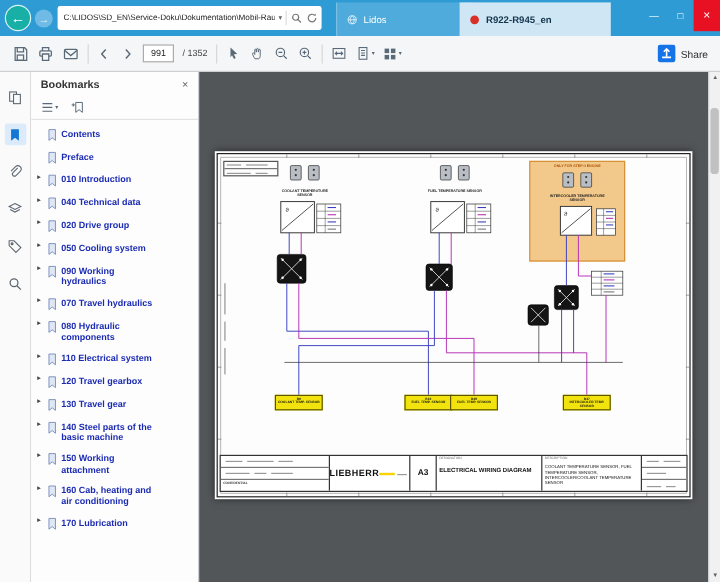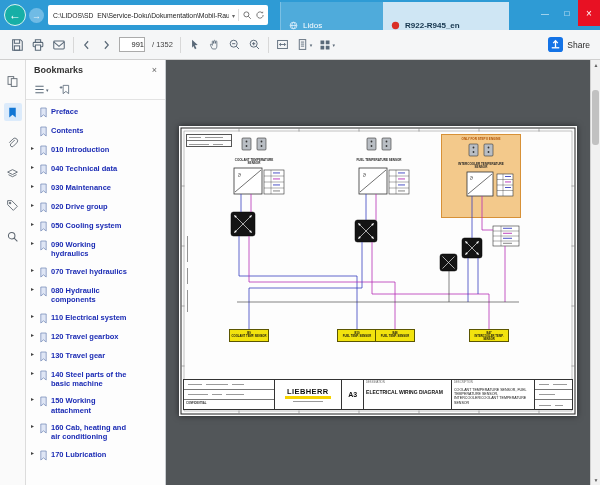--- a/index.html
+++ b/index.html
@@ -8,34 +8,34 @@
 
   
   .titlebar{position:absolute;left:0;top:0;width:600px;height:30px;background:#2E9BD5}
   .nav-circle{position:absolute;border-radius:50%;display:flex;align-items:center;justify-content:center;color:#fff;cursor:pointer}
   .nav-back{left:4px;top:4px;width:22px;height:22px;background:#17AFA6;border:1px solid #d9f3f1;font-size:12px}
   .nav-fwd{left:29px;top:8px;width:15px;height:15px;background:#7CC1E8;font-size:9px;opacity:.85}
   .addressbar{position:absolute;left:48px;top:5px;width:220px;height:20px;background:#fff;border-radius:2px;display:flex;align-items:center;padding:0 3px 0 5px;gap:3px}
   .addr-text{flex:1;font-size:6.8px;color:#222;white-space:nowrap;overflow:hidden}
   .addr-caret{font-size:6px;color:#666}
   .addr-sep{width:1px;height:12px;background:#ddd}
-  .tab{position:absolute;top:2px;height:28px;display:flex;align-items:flex-end;gap:5px;padding:0 8px;font-size:8px;cursor:pointer}
+  .tab{position:absolute;top:2px;height:28px;display:flex;align-items:center;gap:5px;padding:0 8px;font-size:8px;cursor:pointer}
   .tab1{left:280px;width:114px;background:rgba(255,255,255,.16);color:#fff;border-left:1px solid rgba(255,255,255,.25)}
   .tab2{left:383px;width:126px;background:#CFE6F4;color:#15354D;font-weight:700}
   .tab-label{white-space:nowrap;overflow:hidden}
   .winbtn{position:absolute;top:0;width:22px;height:26px;display:flex;align-items:center;justify-content:center;color:#fff;font-size:8px;cursor:pointer}
   .win-min{left:534px}.win-max{left:556px}
   .win-close{left:578px;width:22px;background:#E81123;font-size:10px}
 
   
   .toolbar{position:absolute;left:0;top:30px;width:600px;height:30px;background:#F5F6F7;border-bottom:1px solid #CFCFCF;display:flex;align-items:center;gap:7px;padding:0 10px;color:#5A6978}
   .tbtn{display:flex;align-items:center;justify-content:center;cursor:pointer;color:#5A6978}
   .tbtn svg{display:block}
   .tsep{width:1px;height:16px;background:#D8D8D8}
-  .page-input{width:26px;height:15px;border:1px solid #ABABAB;background:#fff;font-size:7.5px;text-align:right;font-family:"Liberation Sans",sans-serif;color:#222}
+  .page-input{width:26px;height:15px;border:1px solid #ABABAB;background:#fff;font-size:7.5px;text-align:center;font-family:"Liberation Sans",sans-serif;color:#222}
   .page-total{font-size:7.5px;color:#444;white-space:nowrap}
   .caret{font-size:5px;color:#5A6978;margin-left:1px}
   .share{margin-left:auto;display:flex;align-items:center;gap:4px;cursor:pointer}
   .share-label{font-size:8.5px;color:#2B2B2B}
 
   
   .navstrip{position:absolute;left:0;top:60px;width:26px;height:425px;background:#FAFAFA;border-right:1px solid #DCDCDC;display:flex;flex-direction:column;align-items:center;padding-top:12px;gap:13px;color:#5D6670}
   .stripbtn{width:18px;height:18px;display:flex;align-items:center;justify-content:center;border-radius:2px;cursor:pointer}
   .stripbtn.active{background:#DCEBFB;color:#1377D4}
 
@@ -59,21 +59,21 @@
   .wires{position:absolute;left:0;top:0;width:398px;height:290px}
   .slabel{position:absolute;width:90px;transform:scale(.55);transform-origin:50% 0;font-size:5.5px;font-weight:700;text-align:center;color:#222}
   .note{position:absolute;width:90px;transform:scale(.55);transform-origin:50% 0;font-size:5.5px;font-weight:700;text-align:center;color:#B05000}
   .ybox{position:absolute;top:203px;width:40px;height:13px;background:#F2E30E;border:0.5px solid #5C5600}
   .yt{position:absolute;left:50%;top:1px;width:80px;margin-left:-40px;transform:scale(.5);transform-origin:50% 0;font-size:5.5px;font-weight:700;line-height:1.15;text-align:center;color:#111}
 
   
   .tblock{position:absolute;left:4px;top:253px;width:390px;height:31px;border:1px solid #333;background:#fff;display:flex;overflow:hidden}
   .tcell{height:100%;border-left:1px solid #333;position:relative;overflow:hidden}
   .tcell:first-child{border-left:none}
-  .tc-a{width:90px}.tc-b{width:68px;display:flex;flex-direction:column;align-items:center;justify-content:center}
+  .tc-a{width:90px}.tc-b{width:68px;display:flex;flex-direction:row;align-items:center;justify-content:center}
   .tc-c{width:22px;display:flex;align-items:center;justify-content:center}
   .tc-d{width:88px;padding:1px 2px}.tc-e{width:84px;padding:1px 2px}.tc-f{width:38px}
   .trow{height:10px;border-bottom:0.5px solid #777;padding:0 2px;display:flex;align-items:center}
   .trow:last-child{border-bottom:none}
   .mbar{display:inline-block;height:1px;background:#9A9A9A;margin:0 2px}
   .brand{font-size:7.5px;font-weight:800;letter-spacing:.4px;color:#101010;line-height:1}
   .brandbar{width:46px;height:2.5px;background:#F6D300;margin-top:1px}
   .fmt{font-size:7px;font-weight:700;color:#111}
   .cellhead{transform:scale(.5);transform-origin:0 0;font-size:5.5px;width:200%;color:#666;line-height:1}
   .desig{font-size:5px;font-weight:700;color:#111;margin-top:2px}
@@ -281,49 +281,42 @@
           </svg>
       </div>
     </div>
 
     <div class="bm-list">
       <div class="bm-row nochev">
           <span class="chev">▸</span>
           <svg class="bmk" width="9" height="11" viewBox="0 0 10 12">
             <path d="M2 1h6v10L5 8.6 2 11z" fill="#DFE6F5" stroke="#6F86B5" stroke-width=".8"></path>
           </svg>
+          <span class="bl">Contents</span>
+        </div>
+      <div class="bm-row nochev">
+          <span class="chev">▸</span>
+          <svg class="bmk" width="9" height="11" viewBox="0 0 10 12">
+            <path d="M2 1h6v10L5 8.6 2 11z" fill="#DFE6F5" stroke="#6F86B5" stroke-width=".8"></path>
+          </svg>
           <span class="bl">Preface</span>
         </div>
-      <div class="bm-row nochev">
-          <span class="chev">▸</span>
-          <svg class="bmk" width="9" height="11" viewBox="0 0 10 12">
-            <path d="M2 1h6v10L5 8.6 2 11z" fill="#DFE6F5" stroke="#6F86B5" stroke-width=".8"></path>
-          </svg>
-          <span class="bl">Contents</span>
-        </div>
       <div class="bm-row">
           <span class="chev">▸</span>
           <svg class="bmk" width="9" height="11" viewBox="0 0 10 12">
             <path d="M2 1h6v10L5 8.6 2 11z" fill="#DFE6F5" stroke="#6F86B5" stroke-width=".8"></path>
           </svg>
           <span class="bl">010 Introduction</span>
         </div>
       <div class="bm-row">
           <span class="chev">▸</span>
           <svg class="bmk" width="9" height="11" viewBox="0 0 10 12">
             <path d="M2 1h6v10L5 8.6 2 11z" fill="#DFE6F5" stroke="#6F86B5" stroke-width=".8"></path>
           </svg>
           <span class="bl">040 Technical data</span>
-        </div>
-      <div class="bm-row">
-          <span class="chev">▸</span>
-          <svg class="bmk" width="9" height="11" viewBox="0 0 10 12">
-            <path d="M2 1h6v10L5 8.6 2 11z" fill="#DFE6F5" stroke="#6F86B5" stroke-width=".8"></path>
-          </svg>
-          <span class="bl">030 Maintenance</span>
         </div>
       <div class="bm-row">
           <span class="chev">▸</span>
           <svg class="bmk" width="9" height="11" viewBox="0 0 10 12">
             <path d="M2 1h6v10L5 8.6 2 11z" fill="#DFE6F5" stroke="#6F86B5" stroke-width=".8"></path>
           </svg>
           <span class="bl">020 Drive group</span>
         </div>
       <div class="bm-row">
           <span class="chev">▸</span>

